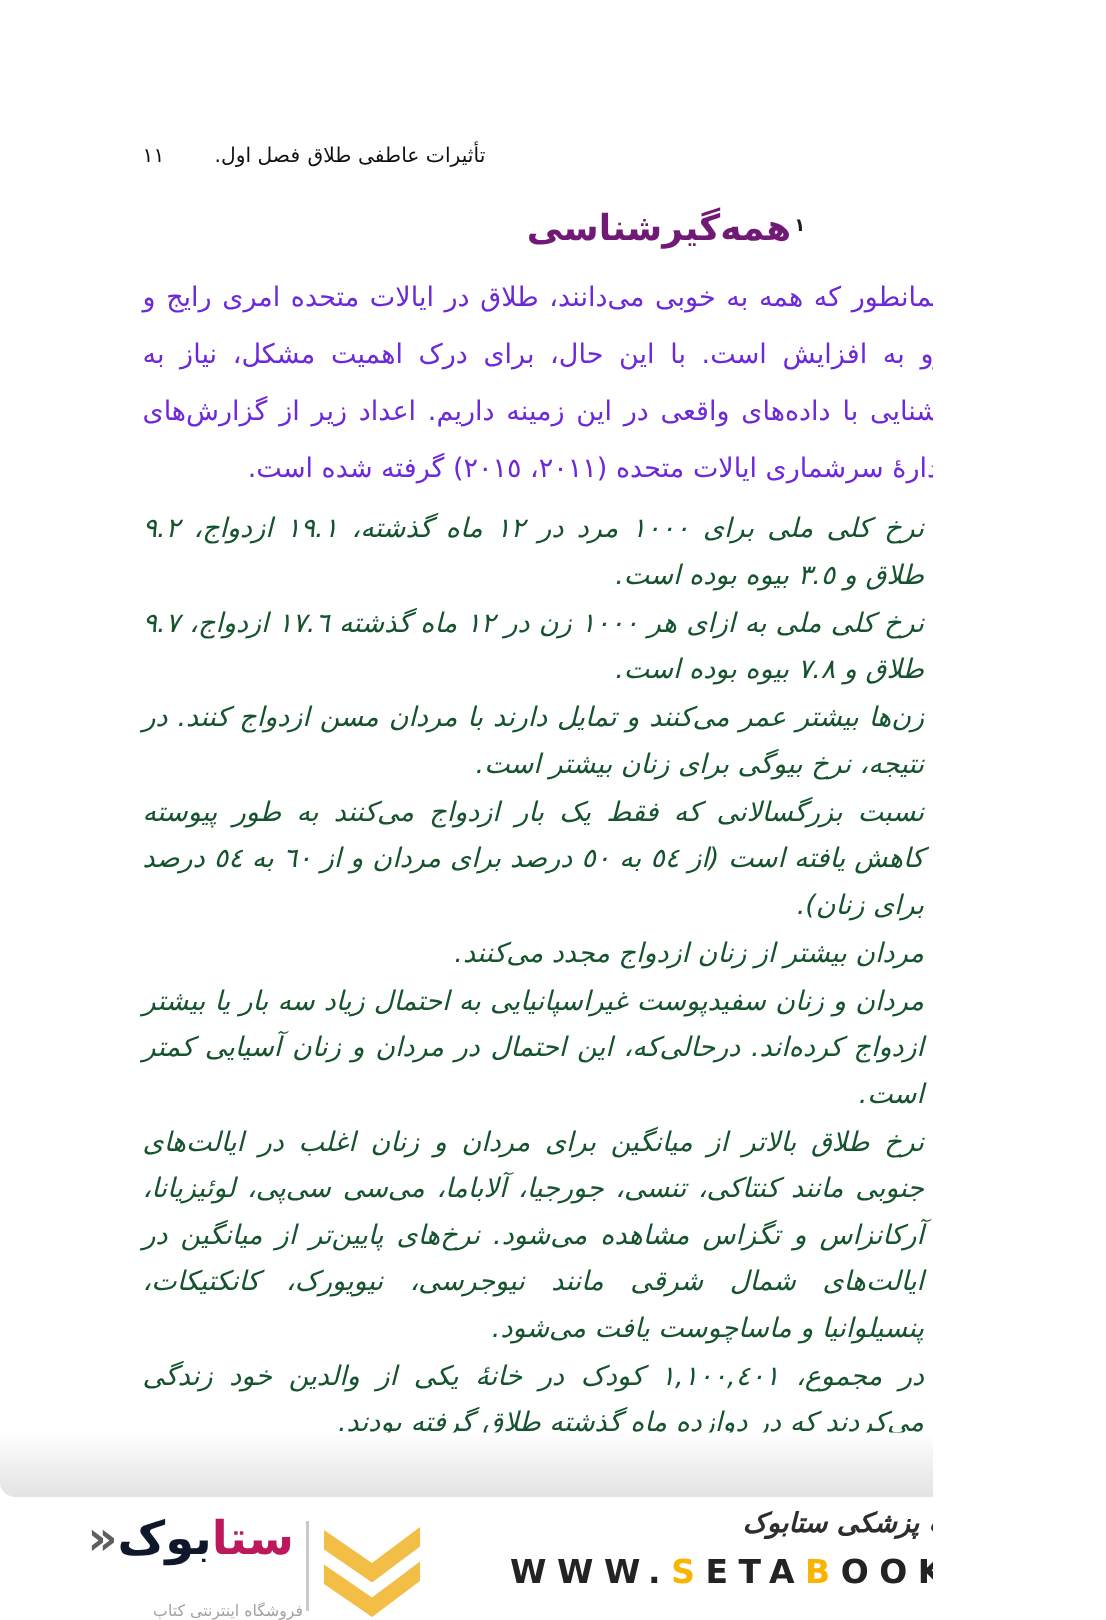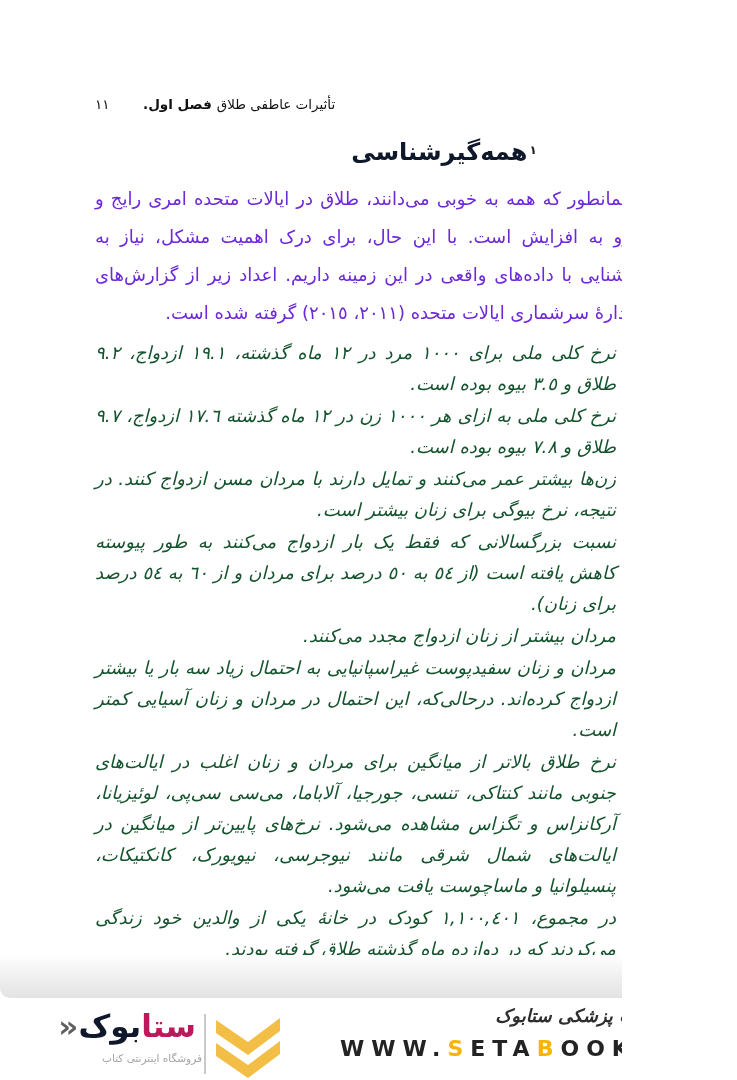--- a/index.html
+++ b/index.html
@@ -14,30 +14,30 @@
   .content{
     position:absolute;left:95px;top:0;width:548px;
   }
   
   .runhead{
     display:flex;flex-direction:row;align-items:baseline;
     margin-top:96px;font-size:13.5px;color:#111;
     direction:ltr;
   }
   .runhead .pagenum{min-width:18px;letter-spacing:1px;}
-  .runhead .chap{margin-left:30px;font-weight:bold;}
+  .runhead .chap{margin-left:30px;font-weight:normal;}
   .runhead .chap-title{margin-left:5px;font-weight:normal;}
   
   .heading-row{
     direction:ltr;text-align:center;
     margin-top:26px;padding-left:150px;
     white-space:nowrap;
   }
   .heading-row h1{
-    display:inline;font-size:24px;font-weight:bold;color:#0f172a;margin:0;
+    display:inline;font-size:24px;font-weight:bold;color:#701a75;margin:0;
   }
   .heading-row sup{
     font-size:12px;font-weight:bold;vertical-align:super;margin-left:2px;
   }
   
   .intro{
     direction:rtl;text-align:justify;
     font-size:18px;line-height:38px;
     margin:14px 12px 0 0;color:#6d28d9;
   }
@@ -93,21 +93,21 @@
     white-space:nowrap;line-height:30px;
   }
   .logo{
     position:absolute;left:34px;top:8px;width:250px;height:72px;
   }
   .wordmark{
     position:absolute;right:88px;top:0;direction:rtl;
     font-size:31px;font-weight:bold;line-height:40px;white-space:nowrap;
   }
   .tagline{
-    position:absolute;right:82px;top:46px;
+    position:absolute;right:82px;top:62px;
     font-size:10.5px;color:#a3a3a3;direction:rtl;white-space:nowrap;
   }
   .logo-divider{
     position:absolute;right:78px;top:8px;width:2px;height:60px;background:#c9c9c9;
   }
   .emblem{position:absolute;right:0;top:6px;}
 </style>
 </head>
 <body>
 

